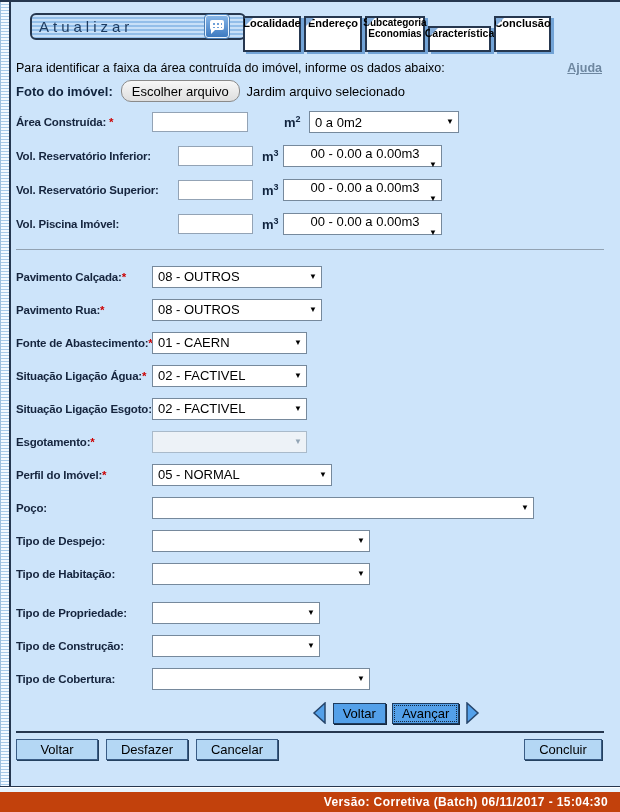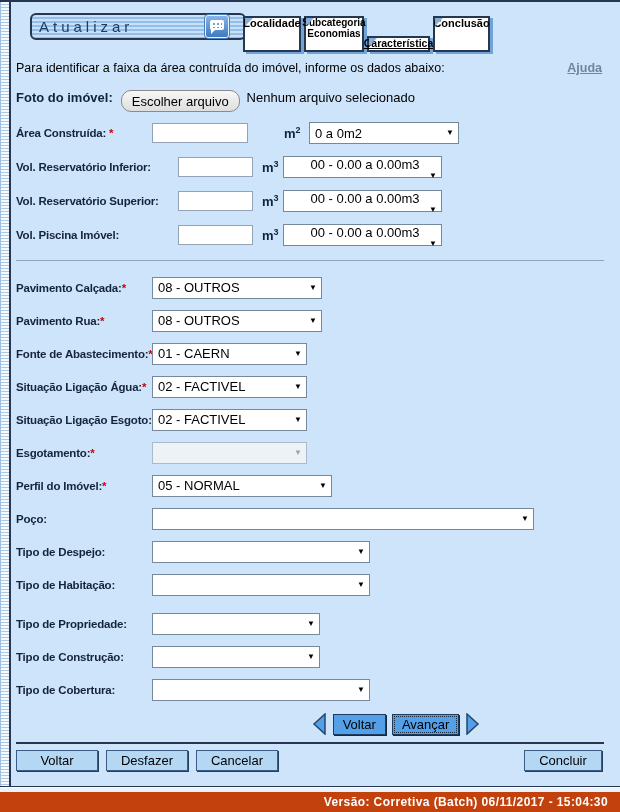--- a/index.html
+++ b/index.html
@@ -56,27 +56,27 @@
     color:#000;font-weight:bold;font-size:11px;text-align:center;
     display:flex;justify-content:center;
     height:36px;box-shadow:3px 2px 0 #72A3D6;cursor:pointer;line-height:1.05;
   }
   .tab::before{
     content:"";position:absolute;top:0;left:0;width:0;height:0;
     border-top:8px solid #84AEDC;border-right:8px solid transparent;
   }
   .tw1{width:58px}.tw2{width:58px}.tw3{width:56px}
   .tw4{width:60px;font-size:10px}.tw5{width:63px;font-size:10.5px}.tw6{width:57px}
-  .tab.active{height:16px;text-decoration:underline;}
+  .tab.active{height:26px;}
 
   
   .intro{display:flex;justify-content:space-between;align-items:center;margin-top:6px;height:16px;}
   .intro .txt{font-size:12.5px;color:#000;}
   .intro .help{font-size:12.5px;font-weight:bold;color:#6E87A0;text-decoration:underline;cursor:pointer;padding-right:2px;}
-  .photo{display:flex;margin-top:14px;height:24px;}
+  .photo{display:flex;align-items:center;margin-top:3px;height:24px;}
   .photo .plbl{font-weight:bold;font-size:13px;color:#10233D;}
   .filebtn{
     margin-left:8px;height:22px;padding:0 10px;font-size:13px;color:#000;
     background:linear-gradient(180deg,#F7F7F7,#DEDEDE);
     border:1px solid #8A8A8A;border-radius:10px;font-family:"Liberation Sans",sans-serif;cursor:pointer;
   }
   .fstatus{margin-left:7px;font-size:13px;color:#000;}
 
   
   .lbl{font-weight:bold;font-size:11.5px;letter-spacing:-.2px;color:#15243D;white-space:nowrap;}
@@ -154,41 +154,44 @@
     </div>
     <div class="chaticon">
         <span class="bub">
           <i></i>
         </span>
       </div>
     <div class="tabs">
       <div class="tab tw1">
           <span>Localidade</span>
         </div>
+      <div class="tab tw2">
+          <span>Endereço</span>
+        </div>
       <div class="tab tw4">
           <span>Subcategoria Economias</span>
         </div>
       <div class="tab tw5 active">
           <span>Característica</span>
         </div>
       <div class="tab tw6">
           <span>Conclusão</span>
         </div>
     </div>
   </div>
 
   <div class="intro">
     <span class="txt">Para identificar a faixa da área contruída do imóvel, informe os dados abaixo:</span>
     <span class="help">Ajuda</span>
   </div>
 
   <div class="photo">
     <span class="plbl">Foto do imóvel:</span>
     <button class="filebtn">Escolher arquivo</button>
-    <span class="fstatus">Nenhum arquivo selecionado</span>
+    <span class="fstatus">Jardim arquivo selecionado</span>
   </div>
 
   <div class="mrows">
     <div class="frow sp">
       <span class="lbl"><span>Área Construída:</span><span class="req">*</span></span>
       <input class="inp pos-inp-a" value="" style="">
       <span class="unit pos-unit-a"><span>m</span><sup>2</sup></span>
       <div class="sel pos-sel-a">
           <span>0 a 0m2</span>
           <span class="arr">▼</span>

